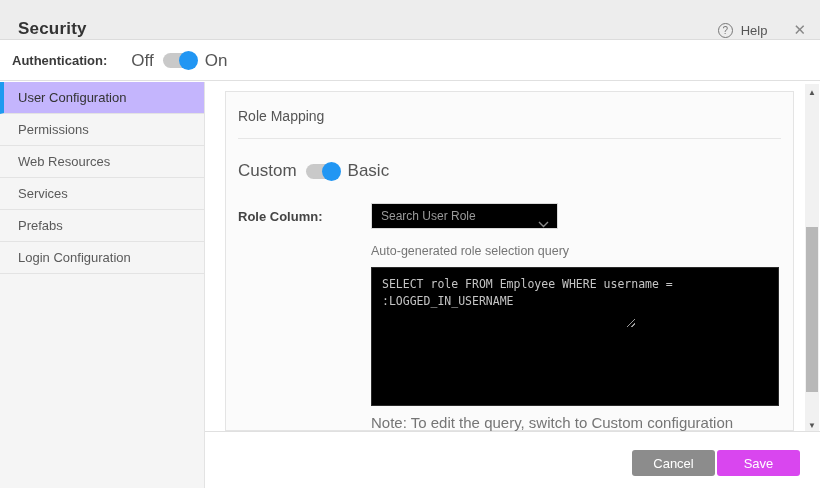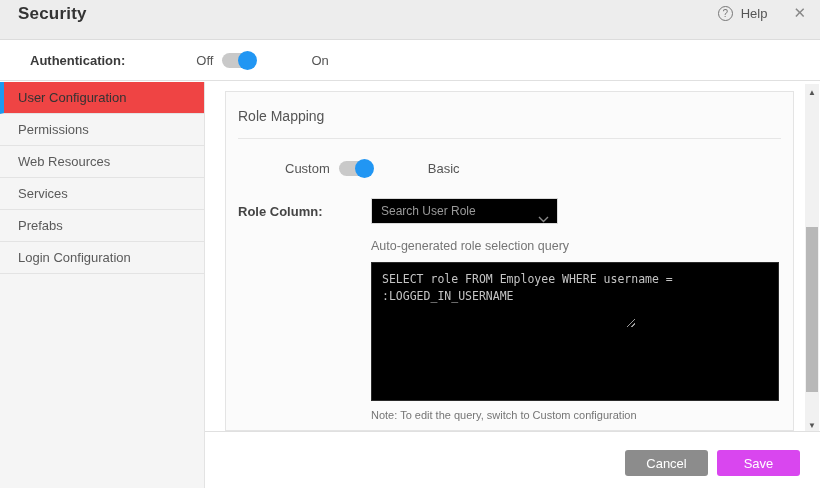--- a/index.html
+++ b/index.html
@@ -1,67 +1,67 @@
 <!DOCTYPE html>
 <html><head>
 <meta charset="utf-8">
 <style>
   * { margin:0; padding:0; box-sizing:border-box; }
   html,body { width:820px; height:488px; font-family:"Liberation Sans", sans-serif; background:#fff; overflow:hidden; }
   .window { position:relative; width:820px; height:488px; background:#fff; }
 
   
-  .header { position:absolute; top:0; left:0; right:0; height:40px; background:#ededed; border-bottom:1px solid #dcdcdc; display:flex; align-items:flex-start; padding:4px 14px 0 18px; }
+  .header { position:absolute; top:0; left:0; right:0; height:40px; background:#ededed; border-bottom:1px solid #dcdcdc; display:flex; align-items:flex-end; padding:4px 14px 0 18px; }
   .header-title { font-size:17px; font-weight:700; color:#333; letter-spacing:.2px; }
   .header-right { margin-left:auto; display:flex; align-items:center; gap:8px; }
   .help-icon { width:15px; height:15px; border:1.3px solid #777; border-radius:50%; color:#777; font-size:10px; line-height:13px; text-align:center; display:inline-block; }
   .help-label { font-size:13px; color:#555; margin-right:18px; }
   .close-icon { font-size:15px; color:#888; cursor:default; }
 
   
-  .auth-bar { position:absolute; top:41px; left:0; right:0; height:40px; background:#fff; border-bottom:1px solid #e0e0e0; display:flex; align-items:center; padding-left:30px; }
+  .auth-bar { position:absolute; top:41px; left:0; right:0; height:40px; background:#fff; border-bottom:1px solid #e0e0e0; display:flex; align-items:center; padding-left:12px; }
   .auth-label { font-size:13px; font-weight:700; color:#3a3a3a; margin-right:24px; }
   .toggle-group { display:flex; align-items:center; gap:9px; }
-  .toggle-side { font-size:13px; color:#555;margin-left:47px; }
+  .toggle-side { font-size:17px; color:#555; }
   .switch { position:relative; width:33px; height:15px; background:#c9c9c9; border-radius:8px; cursor:pointer; }
   .switch .knob { position:absolute; top:-2px; right:-2px; width:19px; height:19px; border-radius:50%; background:#2196f3; }
 
   
   .body { position:absolute; top:82px; left:0; right:0; bottom:0; display:flex; }
 
   
   .sidebar { width:205px; background:#f5f5f5; border-right:1px solid #e3e3e3; height:100%; }
   .side-item { height:32px; line-height:31px; padding-left:18px; font-size:13px; color:#5a5a5a; border-bottom:1px solid #e3e3e3; background:#f5f5f5; cursor:pointer; }
-  .side-item.active { background:#ef4444; border-left:4px solid #1e9af0; padding-left:14px; color:#333; }
+  .side-item.active { background:#c4b5fd; border-left:4px solid #1e9af0; padding-left:14px; color:#333; }
 
   
   .main { position:relative; flex:1; background:#fff; height:100%; }
   .card { position:absolute; left:20px; top:9px; width:569px; height:340px; background:#fbfbfb; border:1px solid #e4e4e4; }
   .card-title-row { margin:0 12px; padding:15px 0 13px 0; border-bottom:1px solid #e6e6e6; }
   .card-title { font-size:14px; color:#555; }
   .form-row { display:flex; align-items:center; margin:0 12px; }
   .row-config { margin-top:22px; }
   .row-column { margin-top:22px; }
   .form-label { width:133px; font-size:13px; font-weight:700; color:#444; }
   .select-box { position:relative; width:187px; height:26px; background:#000000; border:1px solid #d9d9d9; display:flex; align-items:center; padding:0 24px 0 9px; cursor:pointer; }
   .select-placeholder { font-size:12px; color:#9a9a9a; white-space:nowrap; overflow:hidden; }
   .select-chevron { position:absolute; right:8px; top:10px; }
   .query-label { margin:15px 12px 0 145px; font-size:12.5px; color:#757575; }
   .code-box { position:relative; margin:9px 12px 0 145px; width:408px; height:139px; background:#000; border:1px solid #2a2a2a; color:#c4c4c4; font-family:"DejaVu Sans Mono", monospace; font-size:11.5px; line-height:1.5; padding:8px 10px; resize:none; overflow:hidden; display:block; }
   .resize-handle { position:absolute; right:158px; top:226px; width:9px; height:9px; background:repeating-linear-gradient(-45deg, transparent 0 2px, #9a9a9a 2px 3px); clip-path:polygon(100% 0, 100% 100%, 0 100%); }
-  .note-text { margin:8px 12px 0 145px; font-size:11px; color:#757575; }
+  .note-text { margin:8px 12px 0 145px; font-size:15px; color:#757575; }
 
   
   .scrollbar { position:absolute; top:2px; right:1px; width:14px; height:349px; background:#f1f1f1; }
   .sb-arrow { position:absolute; left:0; width:14px; height:12px; display:flex; align-items:center; justify-content:center; font-size:8px; color:#555; cursor:pointer; }
   .sb-up { top:2px; } .sb-down { bottom:2px; }
   .sb-thumb { position:absolute; left:1px; width:12px; top:143px; height:165px; background:#b8b8b8; cursor:pointer; }
 
   
-  .footer { position:absolute; left:0; right:0; top:349px; bottom:0; background:#fff; border-top:1px solid #e0e0e0; display:flex; justify-content:flex-end; align-items:flex-start; padding:18px 20px 0 0; gap:9px; }
+  .footer { position:absolute; left:0; right:0; top:349px; bottom:0; background:#fff; border-top:1px solid #e0e0e0; display:flex; justify-content:flex-end; align-items:flex-start; padding:18px 20px 0 0; gap:2px; }
   .btn { width:83px; height:26px; border:none; border-radius:3px; font-size:13px; color:#fff; font-family:"Liberation Sans", sans-serif; cursor:pointer; }
   .btn-cancel { background:#8c8c8c; }
   .btn-save { background:#d946ef; }
 </style>
 </head>
 <body>
 
 <div class="window">
 
   <div class="header">

